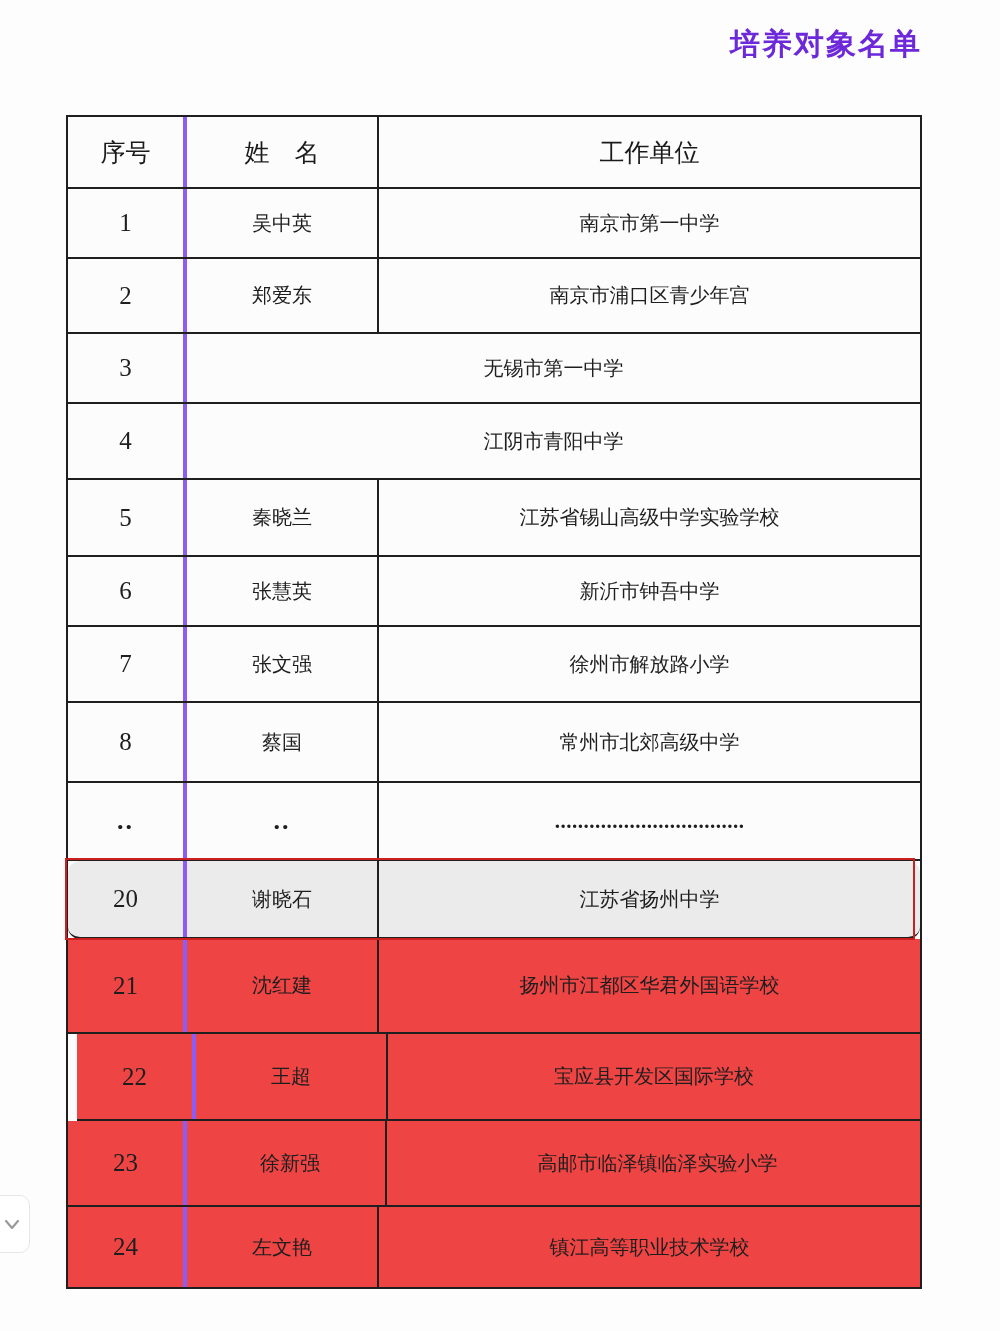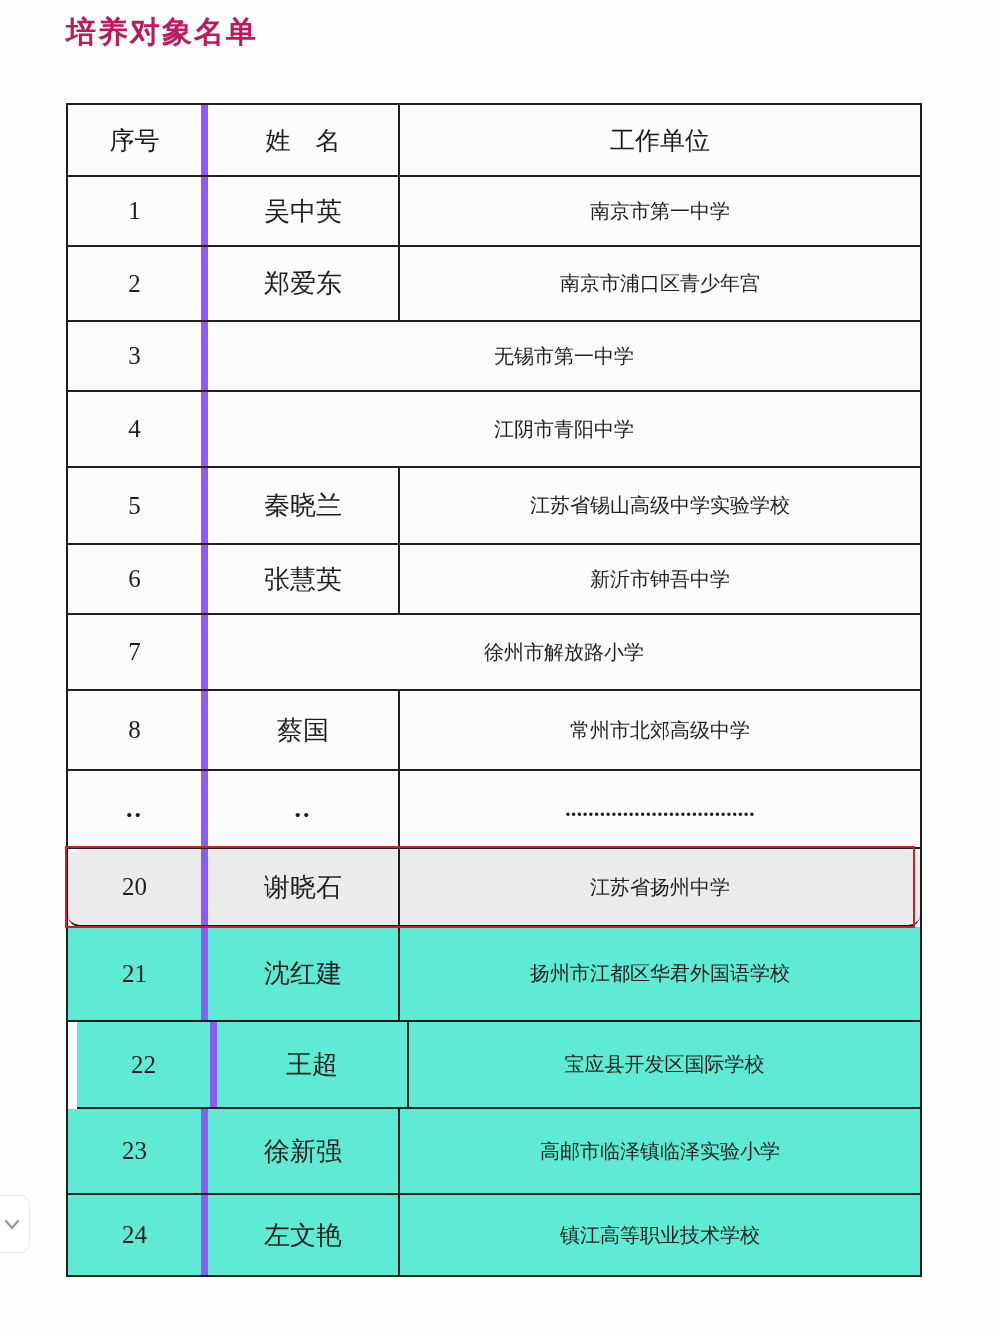--- a/index.html
+++ b/index.html
@@ -10,26 +10,26 @@
     color: #1e1e1e;
     overflow: hidden;
     position: relative;
   }
   .doc-wrapper {
     position: absolute;
     left: 66px; top: 0;
     width: 856px;
   }
   .doc-title {
-    margin-top: 12px;
-    text-align: left;
+    margin-top: 24px;
+    text-align: right;
     font-size: 30px;
     font-weight: bold;
     letter-spacing: 2px;
-    color: #be185d;
+    color: #6d28d9;
   }
   .tbl {
     margin-top: 50px;
     border: 2px solid #1f1f1f;
     background: #fcfcfc;
   }
   .trow {
     display: flex;
     align-items: stretch;
     border-bottom: 2px solid #1f1f1f;
@@ -37,26 +37,26 @@
     background: #fcfcfc;
   }
   .trow:last-child { border-bottom: none; justify-content: space-between; }
   .tcell {
     display: flex;
     align-items: center;
     justify-content: center;
     text-align: center;
     padding: 4px 6px;
   }
-  .c-no   { width: 140px; border-right: 7px solid #8b5cf6; font-family: "Liberation Serif", "DejaVu Serif", serif; font-size: 25px; }
-  .c-name { width: 192px; border-right: 2px solid #1f1f1f; font-size: 26px; }
+  .c-no   { width: 119px; border-right: 4px solid #8b5cf6; font-family: "Liberation Serif", "DejaVu Serif", serif; font-size: 25px; }
+  .c-name { width: 192px; border-right: 2px solid #1f1f1f; font-size: 20px; }
   .c-unit { flex: 1; font-size: 20px; }
   .thead .tcell { font-size: 25px; color: #1a1a1a; }
   .thead .c-no { font-family: "Liberation Sans", "DejaVu Sans", sans-serif; }
-  .gray { background: #5eead4; }
+  .gray { background: #ef4444; }
   .hl { background: #ebebeb; }
   .hl::after {
     content: "";
     position: absolute;
     top: -3px; bottom: -3px; left: -3px; right: 5px;
     border: 2px solid #cc2020;
     pointer-events: none;
     z-index: 5;
   }
   .ell .c-no, .ell .c-name {
@@ -117,20 +117,21 @@
           <div class="tcell c-name">秦晓兰</div>
           <div class="tcell c-unit">江苏省锡山高级中学实验学校</div>
         </div>
         <div class="trow" style="min-height: 70px;">
           <div class="tcell c-no">6</div>
           <div class="tcell c-name">张慧英</div>
           <div class="tcell c-unit">新沂市钟吾中学</div>
         </div>
         <div class="trow" style="min-height: 76px;">
           <div class="tcell c-no">7</div>
+          <div class="tcell c-name">张文强</div>
           <div class="tcell c-unit">徐州市解放路小学</div>
         </div>
         <div class="trow" style="min-height: 80px;">
           <div class="tcell c-no">8</div>
           <div class="tcell c-name">蔡国</div>
           <div class="tcell c-unit">常州市北郊高级中学</div>
         </div>
         <div class="trow ell" style="min-height: 78px;">
           <div class="tcell c-no">..</div>
           <div class="tcell c-name">..</div>
@@ -144,21 +145,21 @@
         <div class="trow gray" style="min-height: 95px;">
           <div class="tcell c-no">21</div>
           <div class="tcell c-name">沈红建</div>
           <div class="tcell c-unit">扬州市江都区华君外国语学校</div>
         </div>
         <div class="trow gray" style="min-height: 87px; margin-left: 9px;">
           <div class="tcell c-no">22</div>
           <div class="tcell c-name">王超</div>
           <div class="tcell c-unit">宝应县开发区国际学校</div>
         </div>
-        <div class="trow gray" style="min-height: 86px;">
+        <div class="trow gray" style="min-height: 86px; gap: 8px;">
           <div class="tcell c-no">23</div>
           <div class="tcell c-name">徐新强</div>
           <div class="tcell c-unit">高邮市临泽镇临泽实验小学</div>
         </div>
         <div class="trow gray" style="min-height: 80px;">
           <div class="tcell c-no">24</div>
           <div class="tcell c-name">左文艳</div>
           <div class="tcell c-unit">镇江高等职业技术学校</div>
         </div>
       </div>

